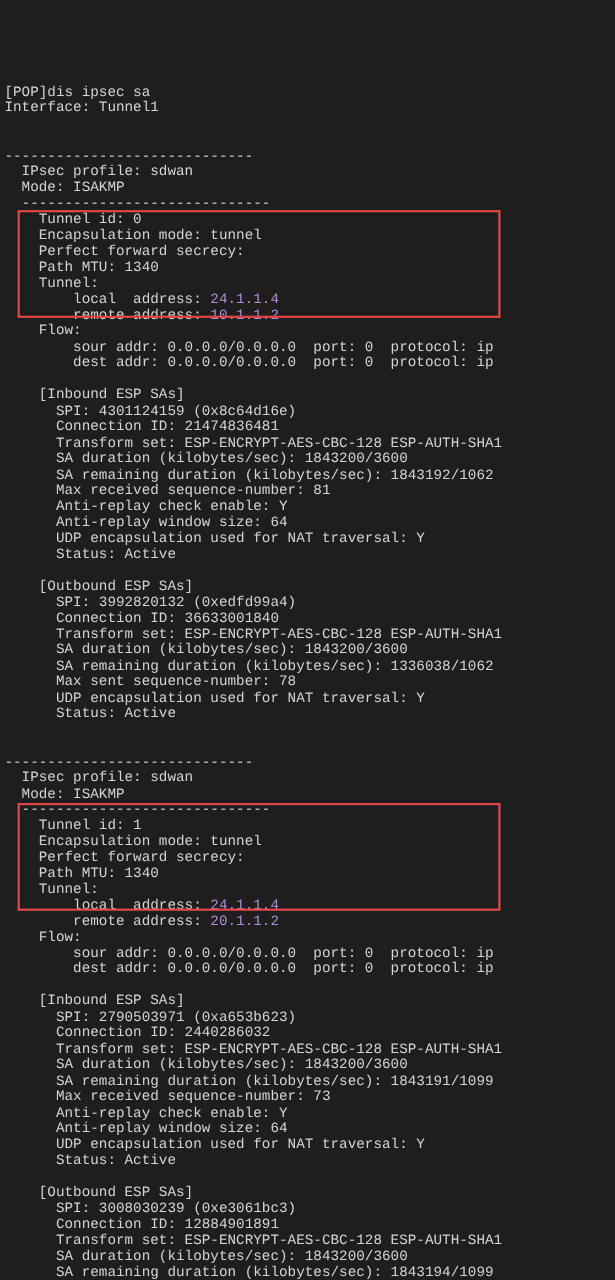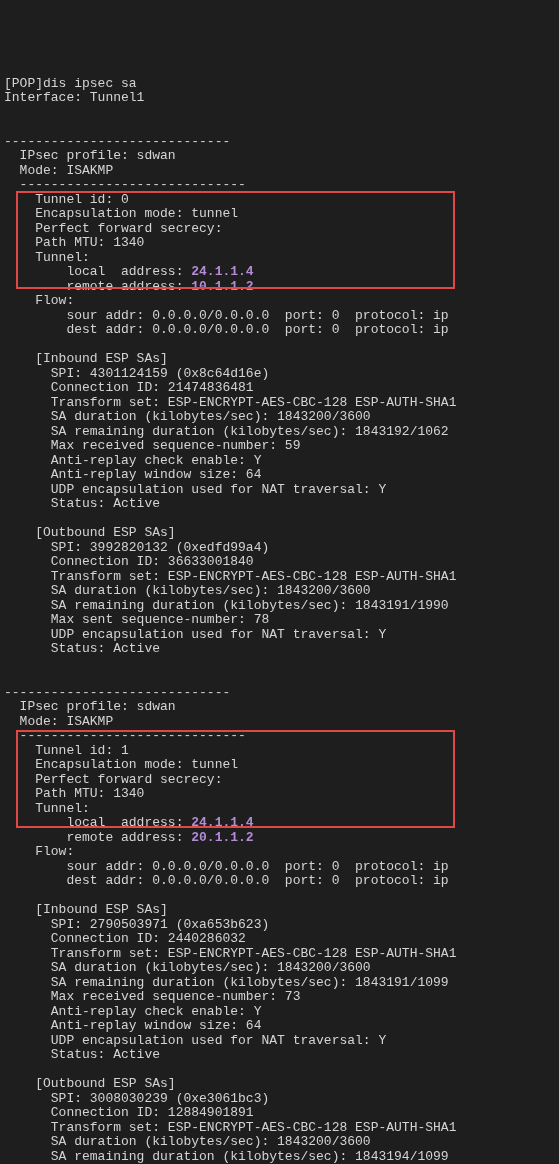--- a/index.html
+++ b/index.html
@@ -8,21 +8,21 @@
     background: #1e1e1e;
     color: #d4d4d4;
     font-family: "Consolas", "Courier New", monospace;
     font-size: 13px;
     line-height: 14.5px;
     width: 559px;
     box-sizing: border-box;
     white-space: pre;
     position: relative;
   }
-  .hl { color: #b38bd6; font-weight: bold; }
+  .hl { color: #b38bd6; }
   .box {
     border: 2px solid #e04848;
     position: absolute;
     pointer-events: none;
   }
 </style>
 </head>
 <body>
 
 
@@ -46,32 +46,32 @@
 <span>    Flow:</span>
 <span>        sour addr: 0.0.0.0/0.0.0.0  port: 0  protocol: ip</span>
 <span>        dest addr: 0.0.0.0/0.0.0.0  port: 0  protocol: ip</span>
 
 <span>    [Inbound ESP SAs]</span>
 <span>      SPI: 4301124159 (0x8c64d16e)</span>
 <span>      Connection ID: 21474836481</span>
 <span>      Transform set: ESP-ENCRYPT-AES-CBC-128 ESP-AUTH-SHA1</span>
 <span>      SA duration (kilobytes/sec): 1843200/3600</span>
 <span>      SA remaining duration (kilobytes/sec): 1843192/1062</span>
-<span>      Max received sequence-number: 59</span>
+<span>      Max received sequence-number: 81</span>
 <span>      Anti-replay check enable: Y</span>
 <span>      Anti-replay window size: 64</span>
 <span>      UDP encapsulation used for NAT traversal: Y</span>
 <span>      Status: Active</span>
 
 <span>    [Outbound ESP SAs]</span>
 <span>      SPI: 3992820132 (0xedfd99a4)</span>
 <span>      Connection ID: 36633001840</span>
 <span>      Transform set: ESP-ENCRYPT-AES-CBC-128 ESP-AUTH-SHA1</span>
 <span>      SA duration (kilobytes/sec): 1843200/3600</span>
-<span>      SA remaining duration (kilobytes/sec): 1843191/1990</span>
+<span>      SA remaining duration (kilobytes/sec): 1336038/1062</span>
 <span>      Max sent sequence-number: 78</span>
 <span>      UDP encapsulation used for NAT traversal: Y</span>
 <span>      Status: Active</span>
 
 
 <span>-----------------------------</span>
 <span>  IPsec profile: sdwan</span>
 <span>  Mode: ISAKMP</span>
 <span>  -----------------------------</span>
 <span>    Tunnel id: 1</span>

